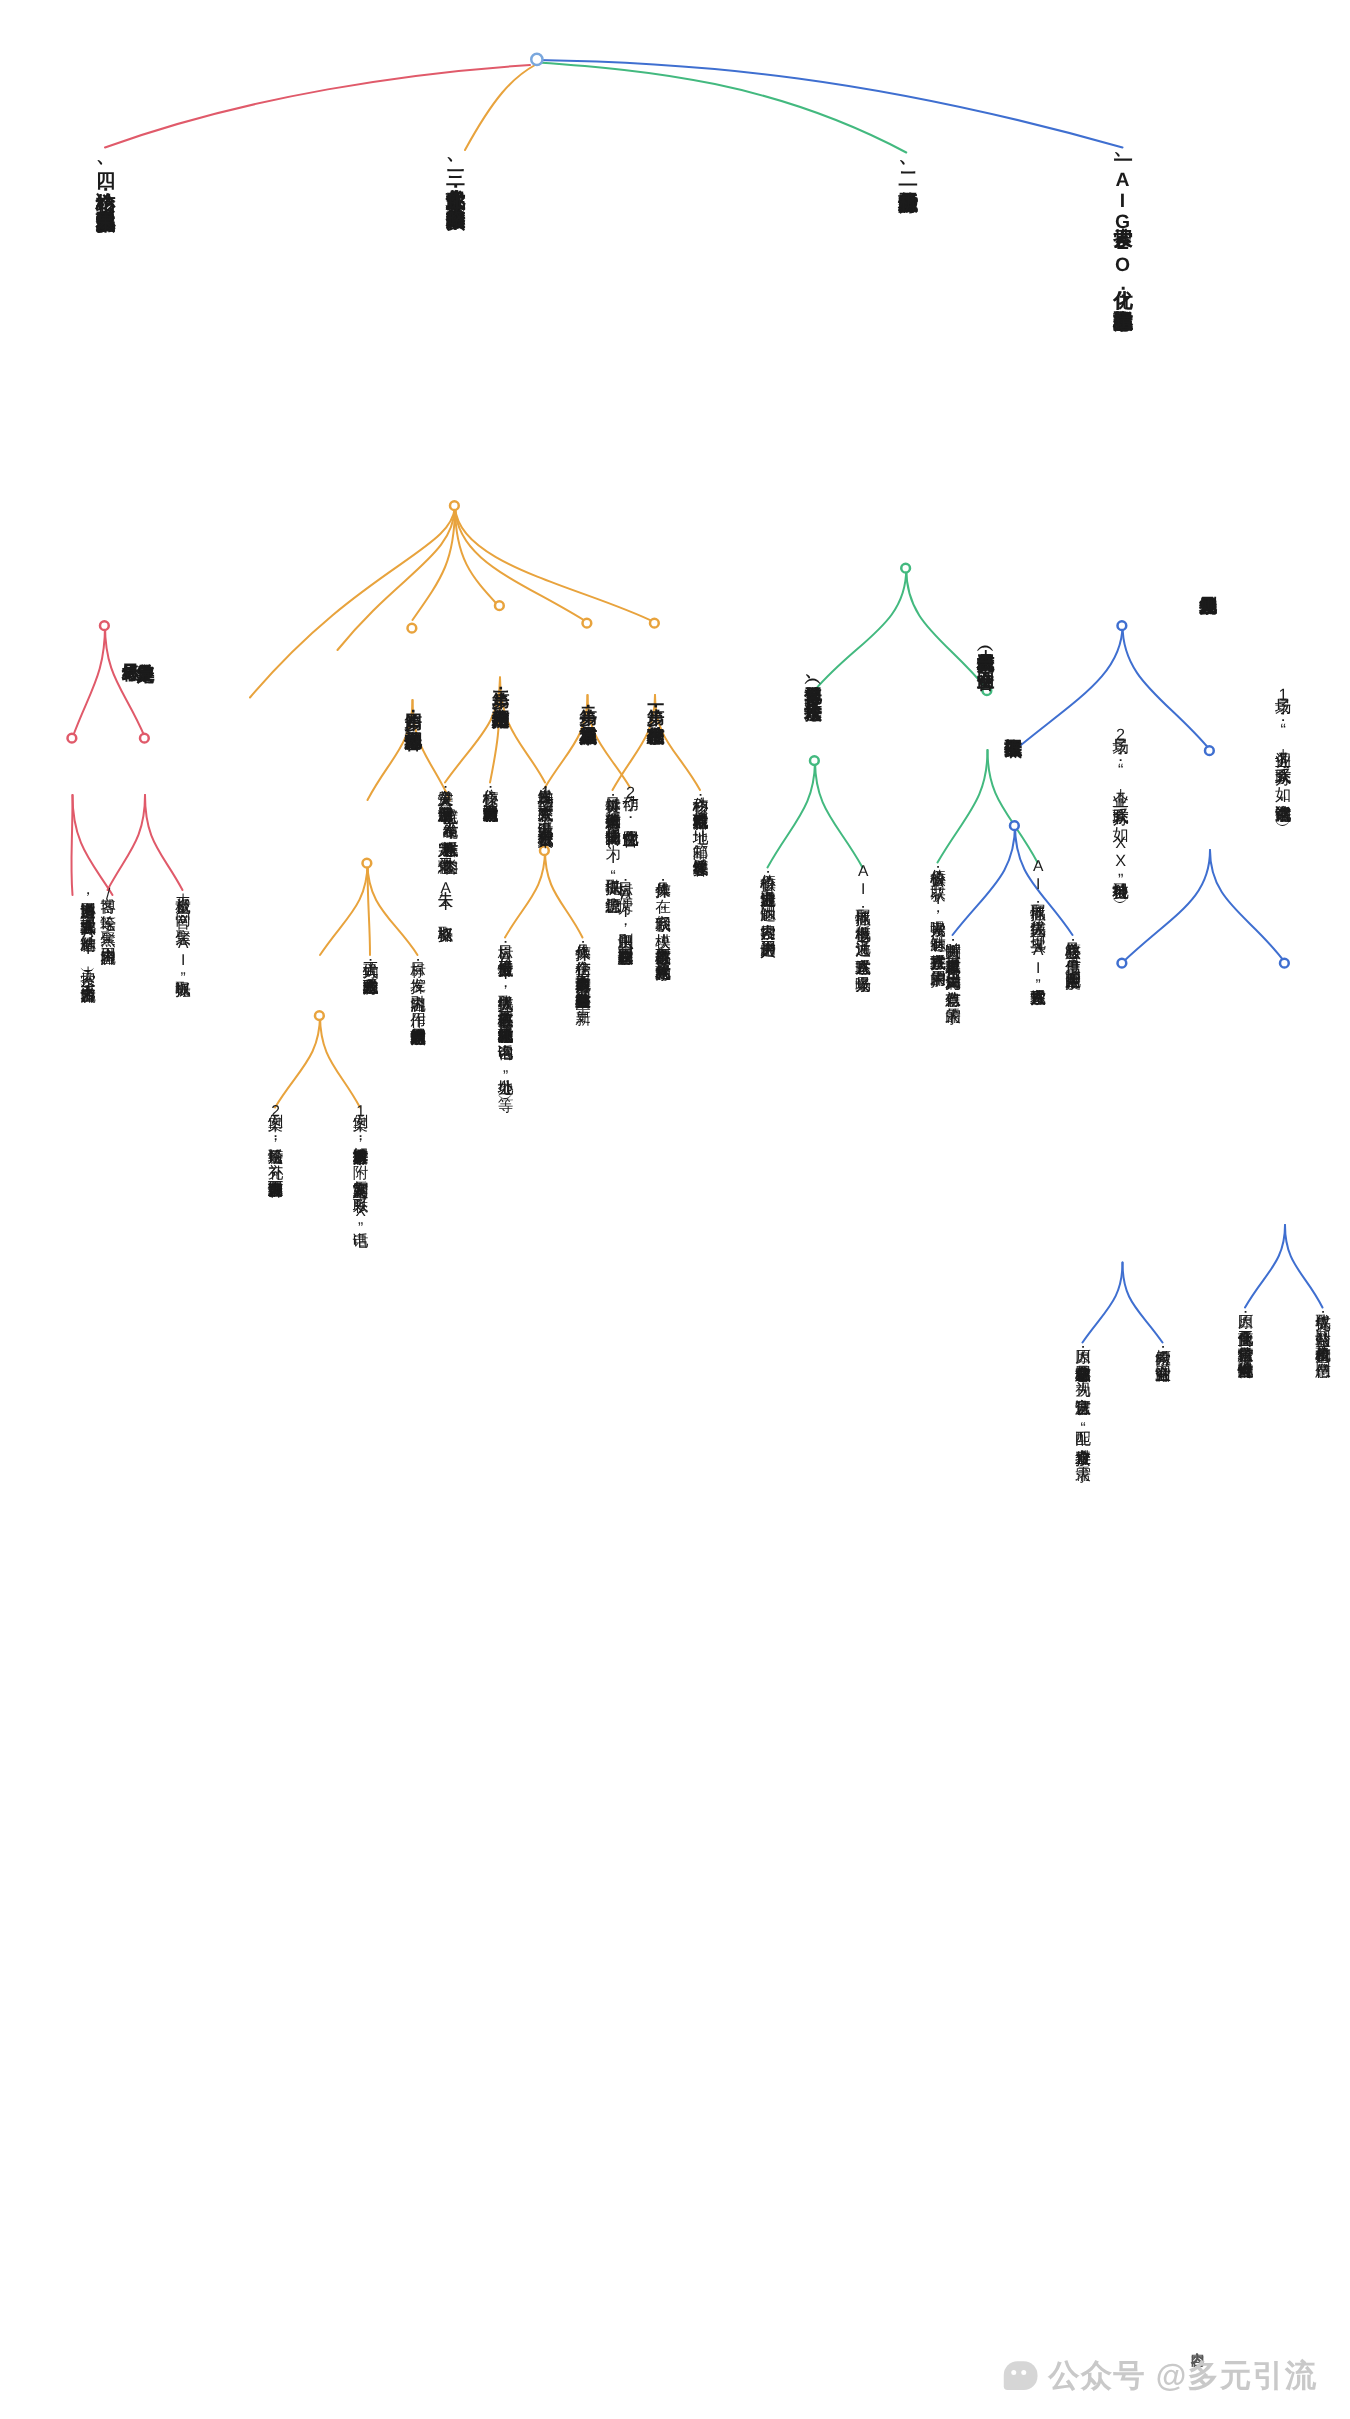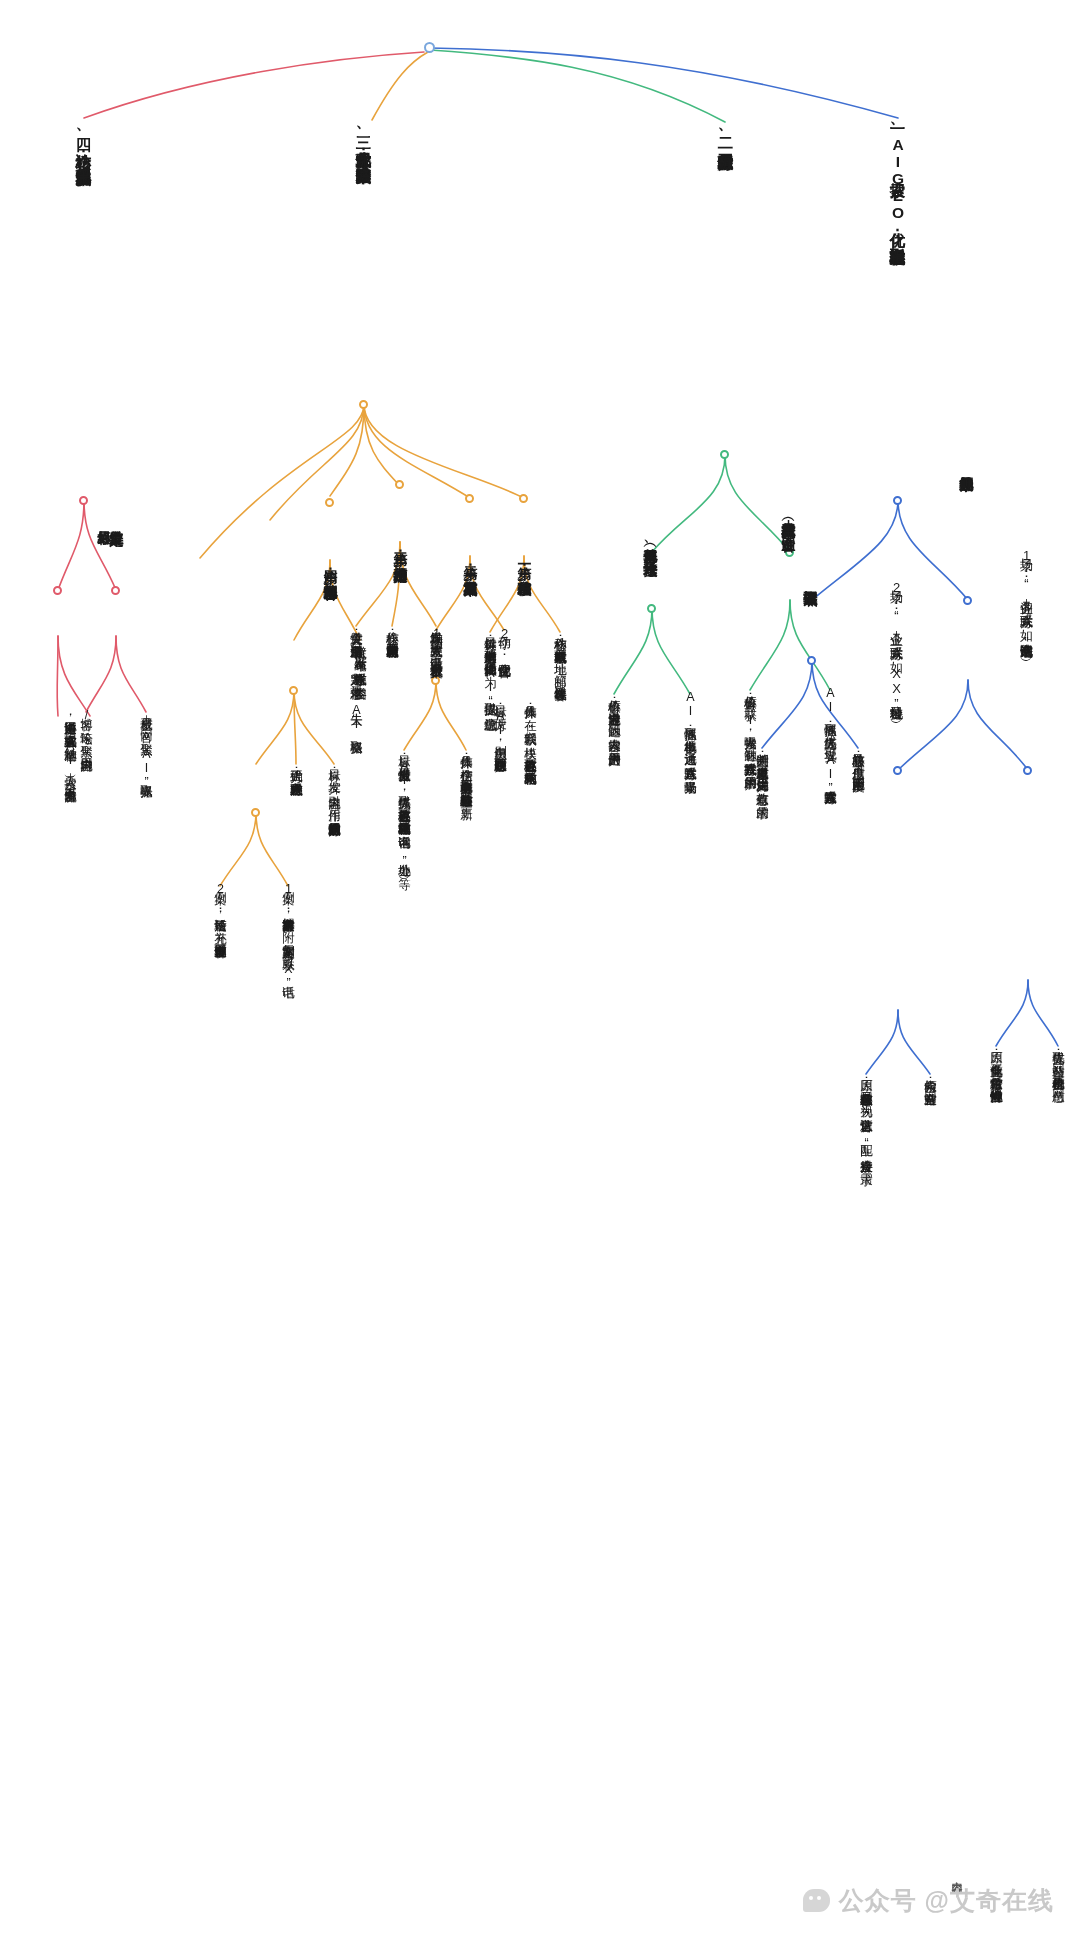--- a/index.html
+++ b/index.html
@@ -220,16 +220,16 @@
   <div class="vlabel lvl4" style="left:140px;top:708px;">权威平台＋官网：聚焦“AI抓取曝光”</div>
   <div class="vlabel lvl4" style="left:80px;top:708px;">博客/论坛等：聚焦“用户内容引流”</div>
 
   <div class="node n-red" style="left:53px;top:586px;"></div>
   <div class="vlabel lvl2" style="left:98px;top:520px;">最终目标</div>
   <div class="vlabel lvl4" style="left:64px;top:712px;">通过多渠道协同，实现企业联系方式“精准触达（AI搜索）＋多元引流（内容平台）”</div>
 
   <div class="stamp">内容</div>
   <div class="watermark">
     <span class="wm-logo"></span>
-    <span>公众号 @艾奇在线</span>
+    <span>公众号 @多元引流</span>
   </div>
 
 </div>
 
 </body></html>

